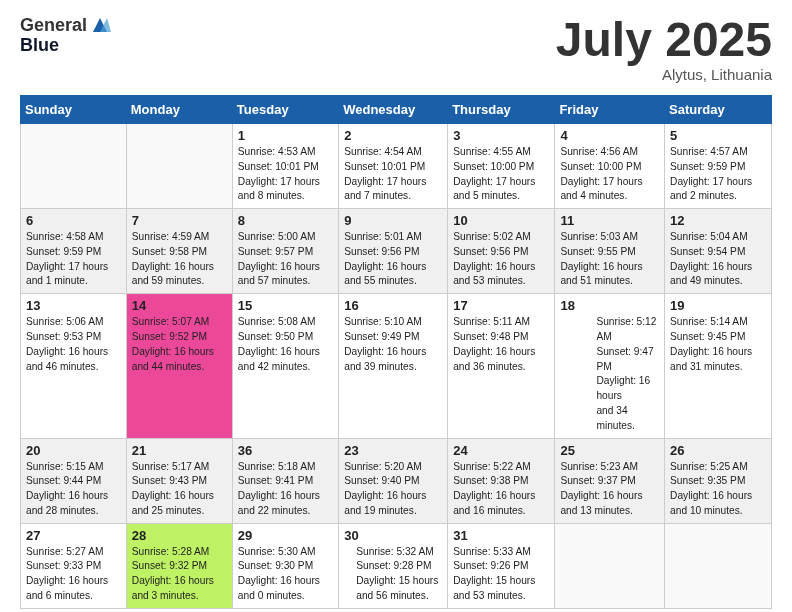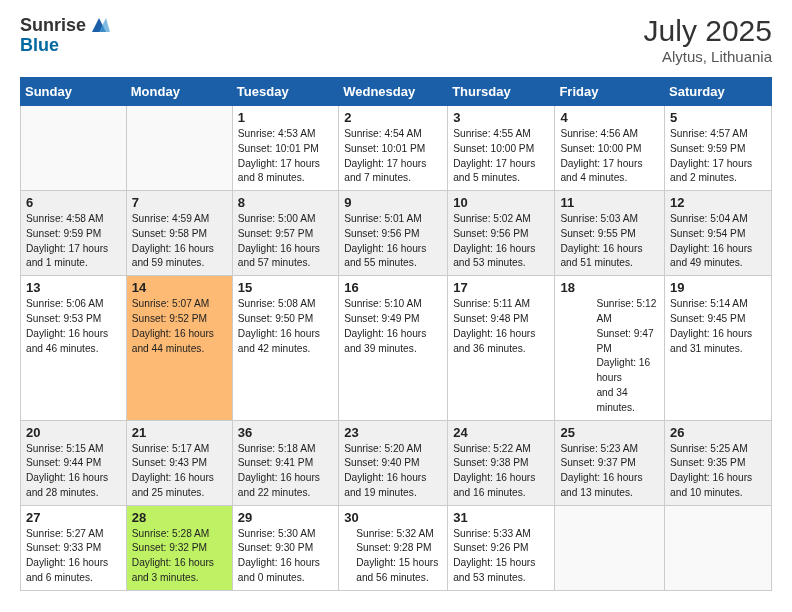--- a/index.html
+++ b/index.html
@@ -29,34 +29,34 @@
       line-height: 1.1;
     }
     .logo-general {
       font-size: 18px;
       font-weight: bold;
       color: #333;
     }
     .logo-blue {
       font-size: 18px;
       font-weight: bold;
-      color: #0369a1;
+      color: #0f172a;
     }
     .logo-icon {
       width: 22px;
       height: 22px;
       margin-left: 2px;
       margin-top: -2px;
     }
     .title-block {
       text-align: right;
     }
     .month-title {
-      font-size: 30px;
-      font-weight: normal;
+      font-size: 48px;
+      font-weight: bold;
       color: #333;
       line-height: 1;
     }
     .subtitle {
       font-size: 15px;
       color: #555;
       margin-top: 2px;
     }
     .calendar {
       width: 100%;
@@ -104,21 +104,21 @@
     }
   </style>
 </head>
 <body>
 
 <div class="page">
   <div class="header">
     <div class="logo">
       <div class="logo-text">
         <div style="display:flex;align-items:center;">
-          <span class="logo-general">Sunrise</span>
+          <span class="logo-general">General</span>
           <svg class="logo-icon" viewBox="0 0 22 22" xmlns="http://www.w3.org/2000/svg">
             <polygon points="4,18 11,4 18,18" fill="#1a5fa8"></polygon>
             <polygon points="11,18 18,4 22,18" fill="#4a9fd4" opacity="0.7"></polygon>
           </svg>
         </div>
         <span class="logo-blue">Blue</span>
       </div>
     </div>
     <div class="title-block">
       <div class="month-title">July 2025</div>
@@ -230,21 +230,21 @@
           </td>
         </tr>
         <tr>
           <td style="background: rgb(255, 255, 255);">
             <span class="day-num">13</span>
             <div class="day-info" style="white-space: pre-line;">Sunrise: 5:06 AM
 Sunset: 9:53 PM
 Daylight: 16 hours
 and 46 minutes.</div>
           </td>
-          <td style="background: #fdba74;">
+          <td style="background: #ec4899;">
             <span class="day-num">14</span>
             <div class="day-info" style="white-space: pre-line;">Sunrise: 5:07 AM
 Sunset: 9:52 PM
 Daylight: 16 hours
 and 44 minutes.</div>
           </td>
           <td style="background: rgb(255, 255, 255);">
             <span class="day-num">15</span>
             <div class="day-info" style="white-space: pre-line;">Sunrise: 5:08 AM
 Sunset: 9:50 PM

